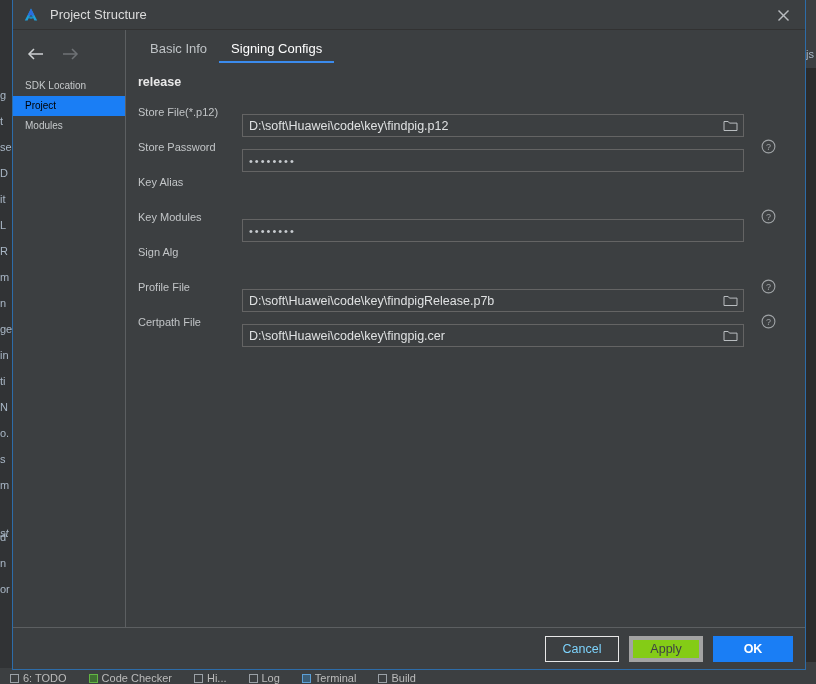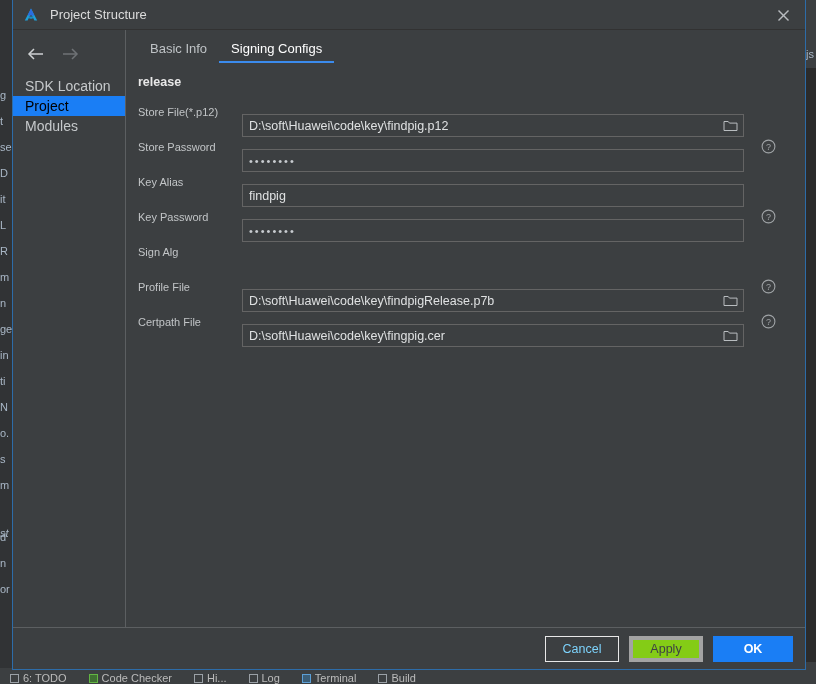--- a/index.html
+++ b/index.html
@@ -157,21 +157,21 @@
   }
   .nav-arrow.back   { color: #cfd2d4; }
   .nav-arrow.forward{ color: #6f7376; }
 
   .nav-list { display: flex; flex-direction: column; }
   .nav-item {
     height: 20px;
     line-height: 20px;
     padding-left: 12px;
     color: #c6c9cb;
-    font-size: 14px;
+    font-size: 10px;
     cursor: pointer;
     white-space: nowrap;
   }
   .nav-item.selected {
     background: #1a7ef5;
     color: #000000;
   }
 
   .content {
     flex: 1 1 auto;
@@ -438,27 +438,24 @@
             <div class="input-wrap">
               <div class="field pw">••••••••</div>
             </div>
             <div class="help-icon"><svg width="15" height="15" viewBox="0 0 15 15">
                 <circle cx="7.5" cy="7.5" r="6.4" fill="none" stroke="#9fa3a6" stroke-width="1.1"></circle>
                 <text x="7.5" y="11" text-anchor="middle" font-size="9" fill="#9fa3a6" font-family="Liberation Sans, sans-serif">?</text>
               </svg></div>
           </div>
           <div class="form-row">
             <div class="form-label">Key Alias</div>
-            <div class="input-wrap">
-              <div class="field">findpig</div>
-            </div>
             <div class="help-spacer"></div>
           </div>
           <div class="form-row">
-            <div class="form-label">Key Password</div>
+            <div class="form-label">Key Modules</div>
             <div class="input-wrap">
               <div class="field pw">••••••••</div>
             </div>
             <div class="help-icon"><svg width="15" height="15" viewBox="0 0 15 15">
                 <circle cx="7.5" cy="7.5" r="6.4" fill="none" stroke="#9fa3a6" stroke-width="1.1"></circle>
                 <text x="7.5" y="11" text-anchor="middle" font-size="9" fill="#9fa3a6" font-family="Liberation Sans, sans-serif">?</text>
               </svg></div>
           </div>
           <div class="form-row">
             <div class="form-label">Sign Alg</div>

